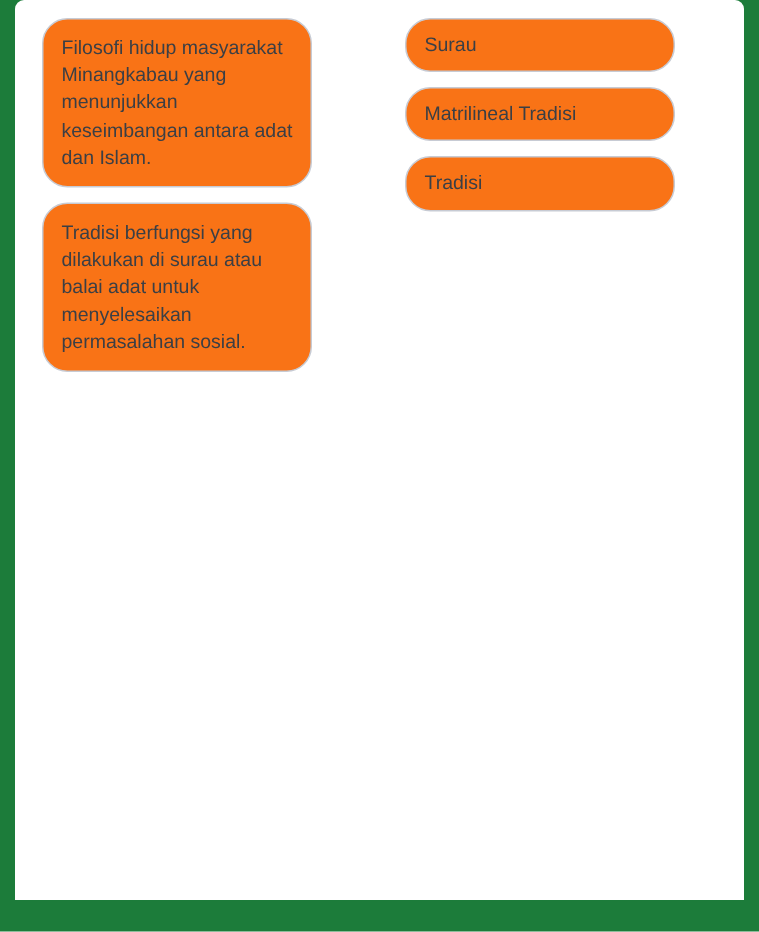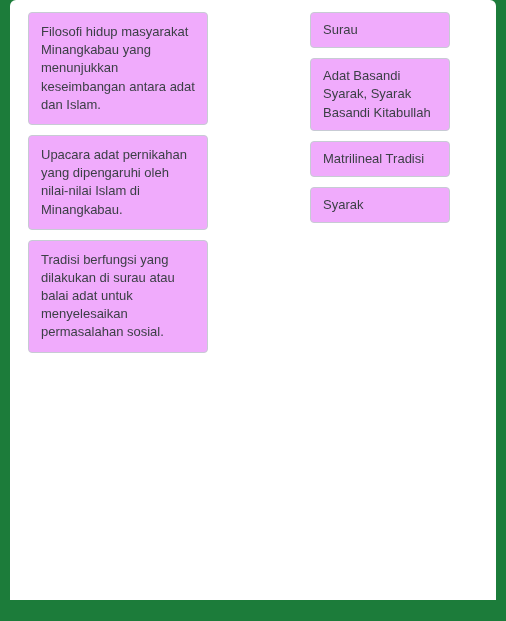--- a/index.html
+++ b/index.html
@@ -33,47 +33,44 @@
       padding: 0 6px;
     }
     .column {
       display: flex;
       flex-direction: column;
       gap: 10px;
       width: 180px;
     }
     .card {
       border: 1px solid #c7cbd4;
-      border-radius: 4px;
+      border-radius: 17px;
       padding: 10px 12px;
       font-size: 13px;
       line-height: 1.4;
       color: #3b3f45;
-      background: #f0abfc;
+      background: #f97316;
       cursor: grab;
       user-select: none;
     }
     .card.target {
       padding: 8px 12px;
-      margin-left: 40px;
     }
   </style>
 </head>
 <body>
 
 <div style="display:flex;flex-direction:column;align-items:center;">
   <div class="panel">
     <div class="columns">
       <div class="column">
         <div class="card"><span>Filosofi hidup masyarakat Minangkabau yang menunjukkan keseimbangan antara adat dan Islam.</span></div>
-        <div class="card"><span>Upacara adat pernikahan yang dipengaruhi oleh nilai-nilai Islam di Minangkabau.</span></div>
         <div class="card"><span>Tradisi berfungsi yang dilakukan di surau atau balai adat untuk menyelesaikan permasalahan sosial.</span></div>
       </div>
       <div class="column">
         <div class="card target"><span>Surau</span></div>
-        <div class="card target"><span>Adat Basandi Syarak, Syarak Basandi Kitabullah</span></div>
         <div class="card target"><span>Matrilineal Tradisi</span></div>
-        <div class="card target"><span>Syarak</span></div>
+        <div class="card target"><span>Tradisi</span></div>
       </div>
     </div>
   </div>
 
 </div>
 
 </body></html>

